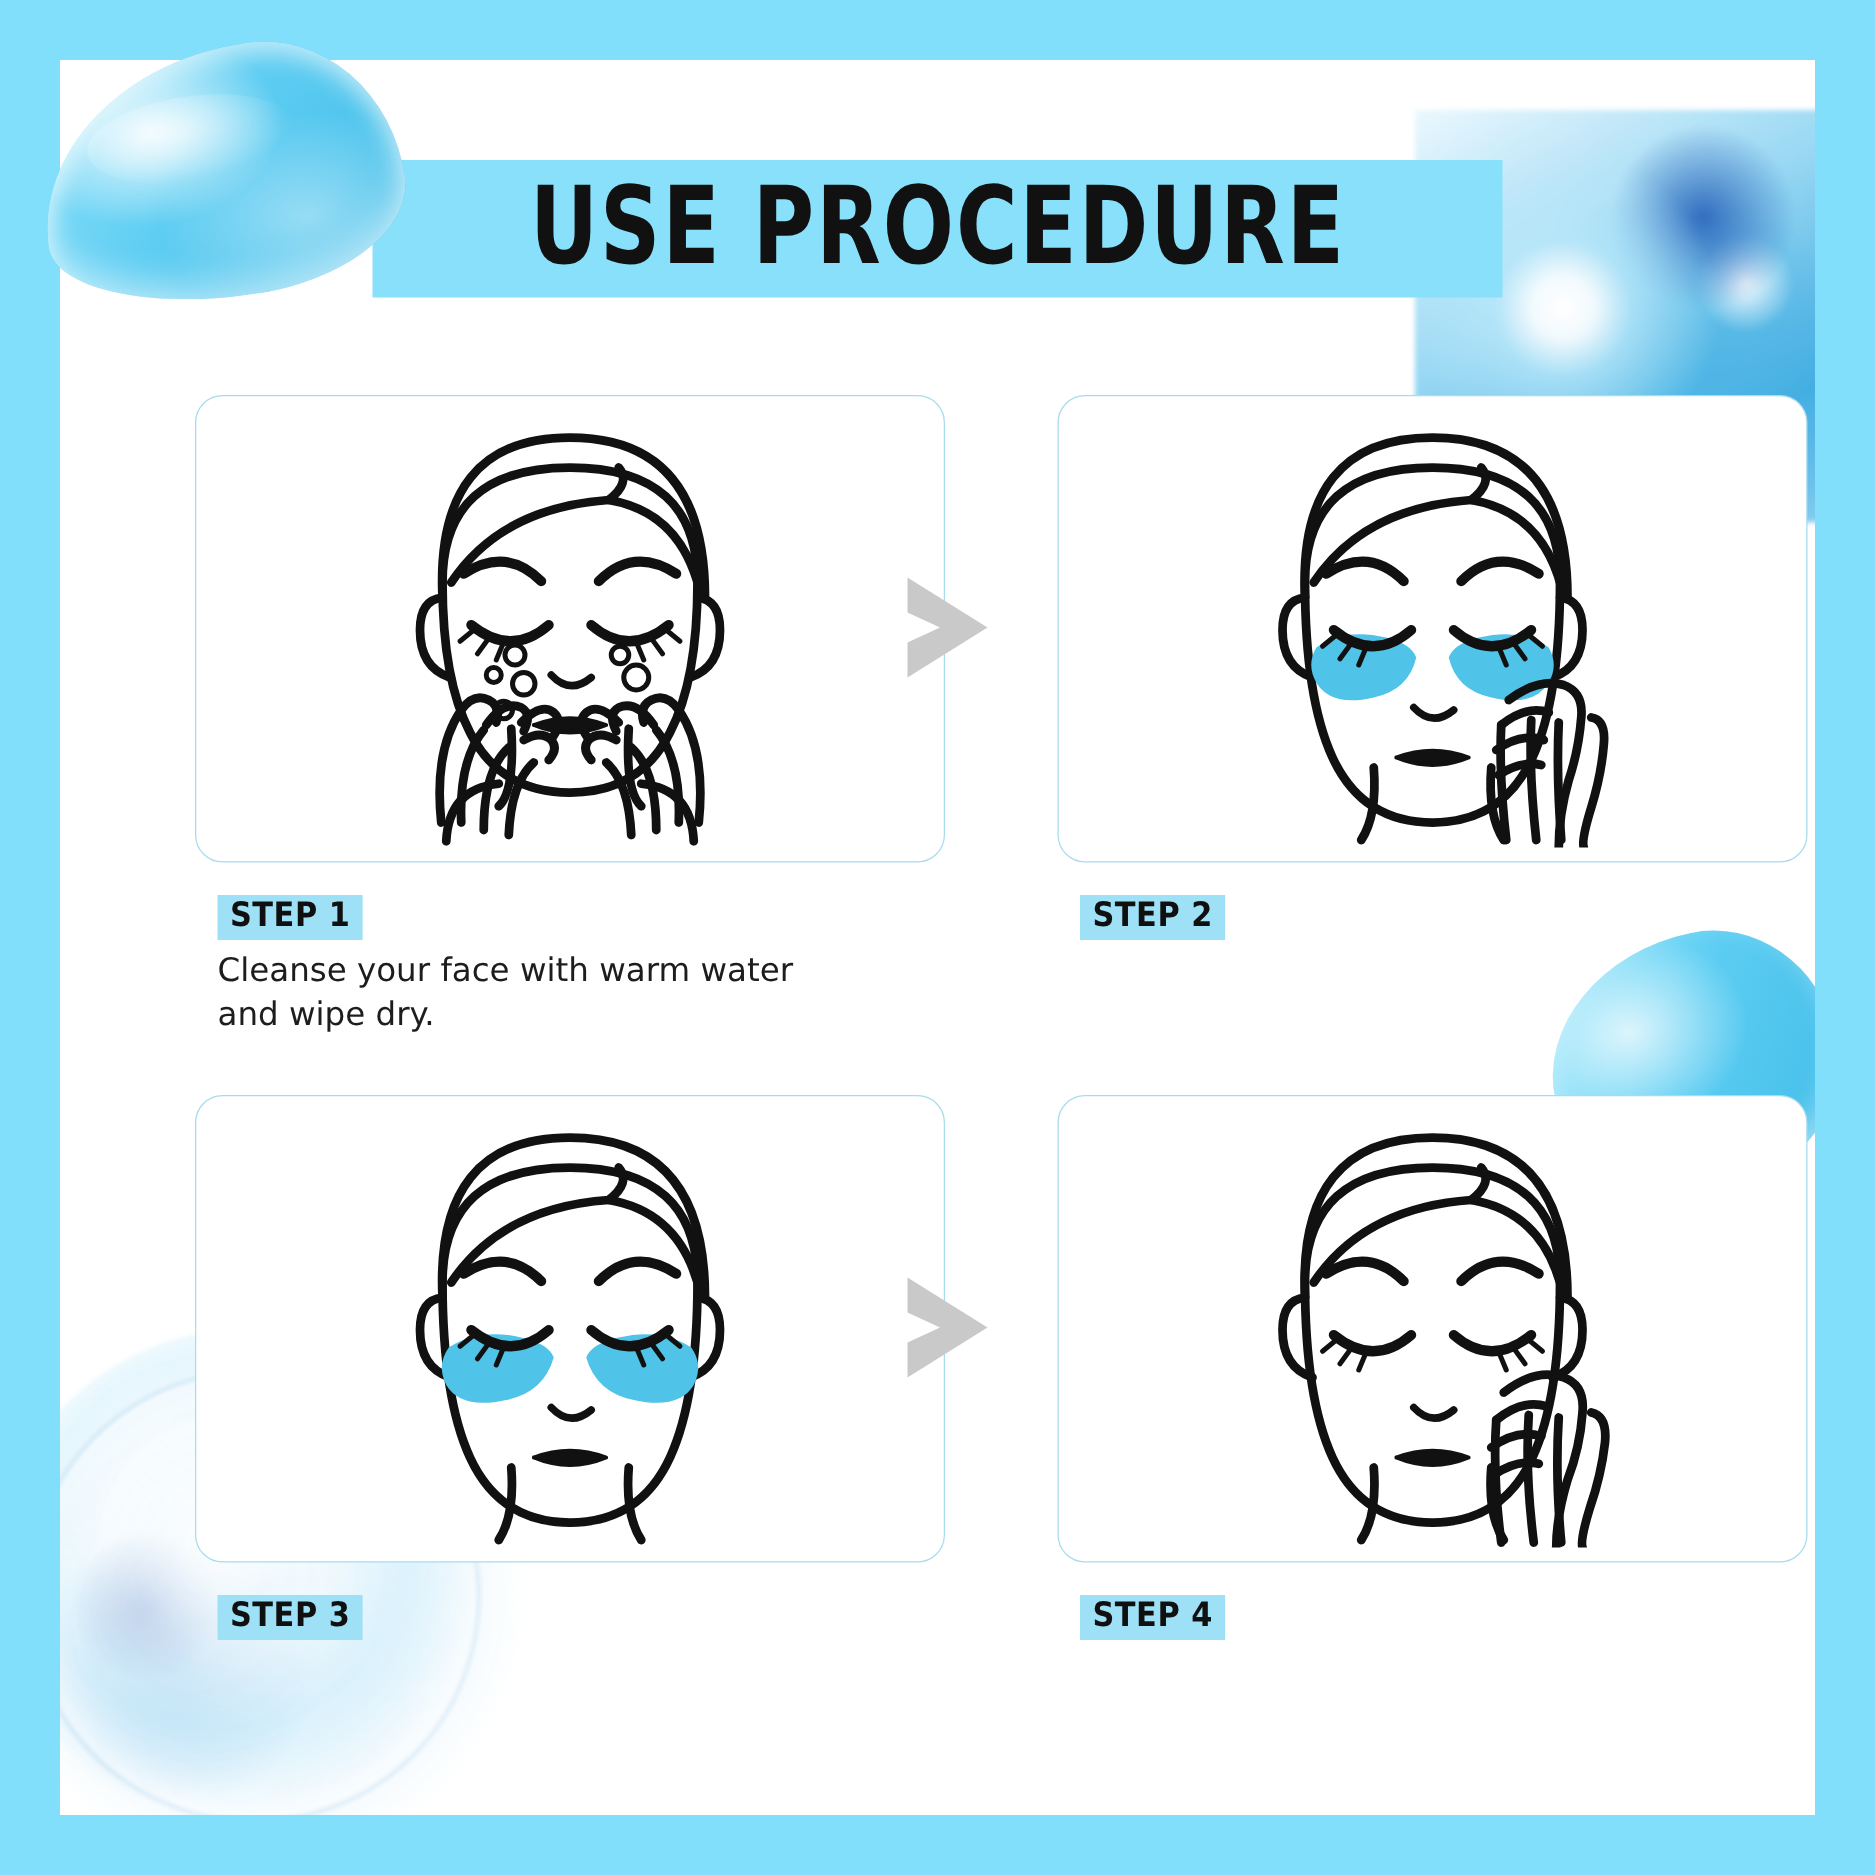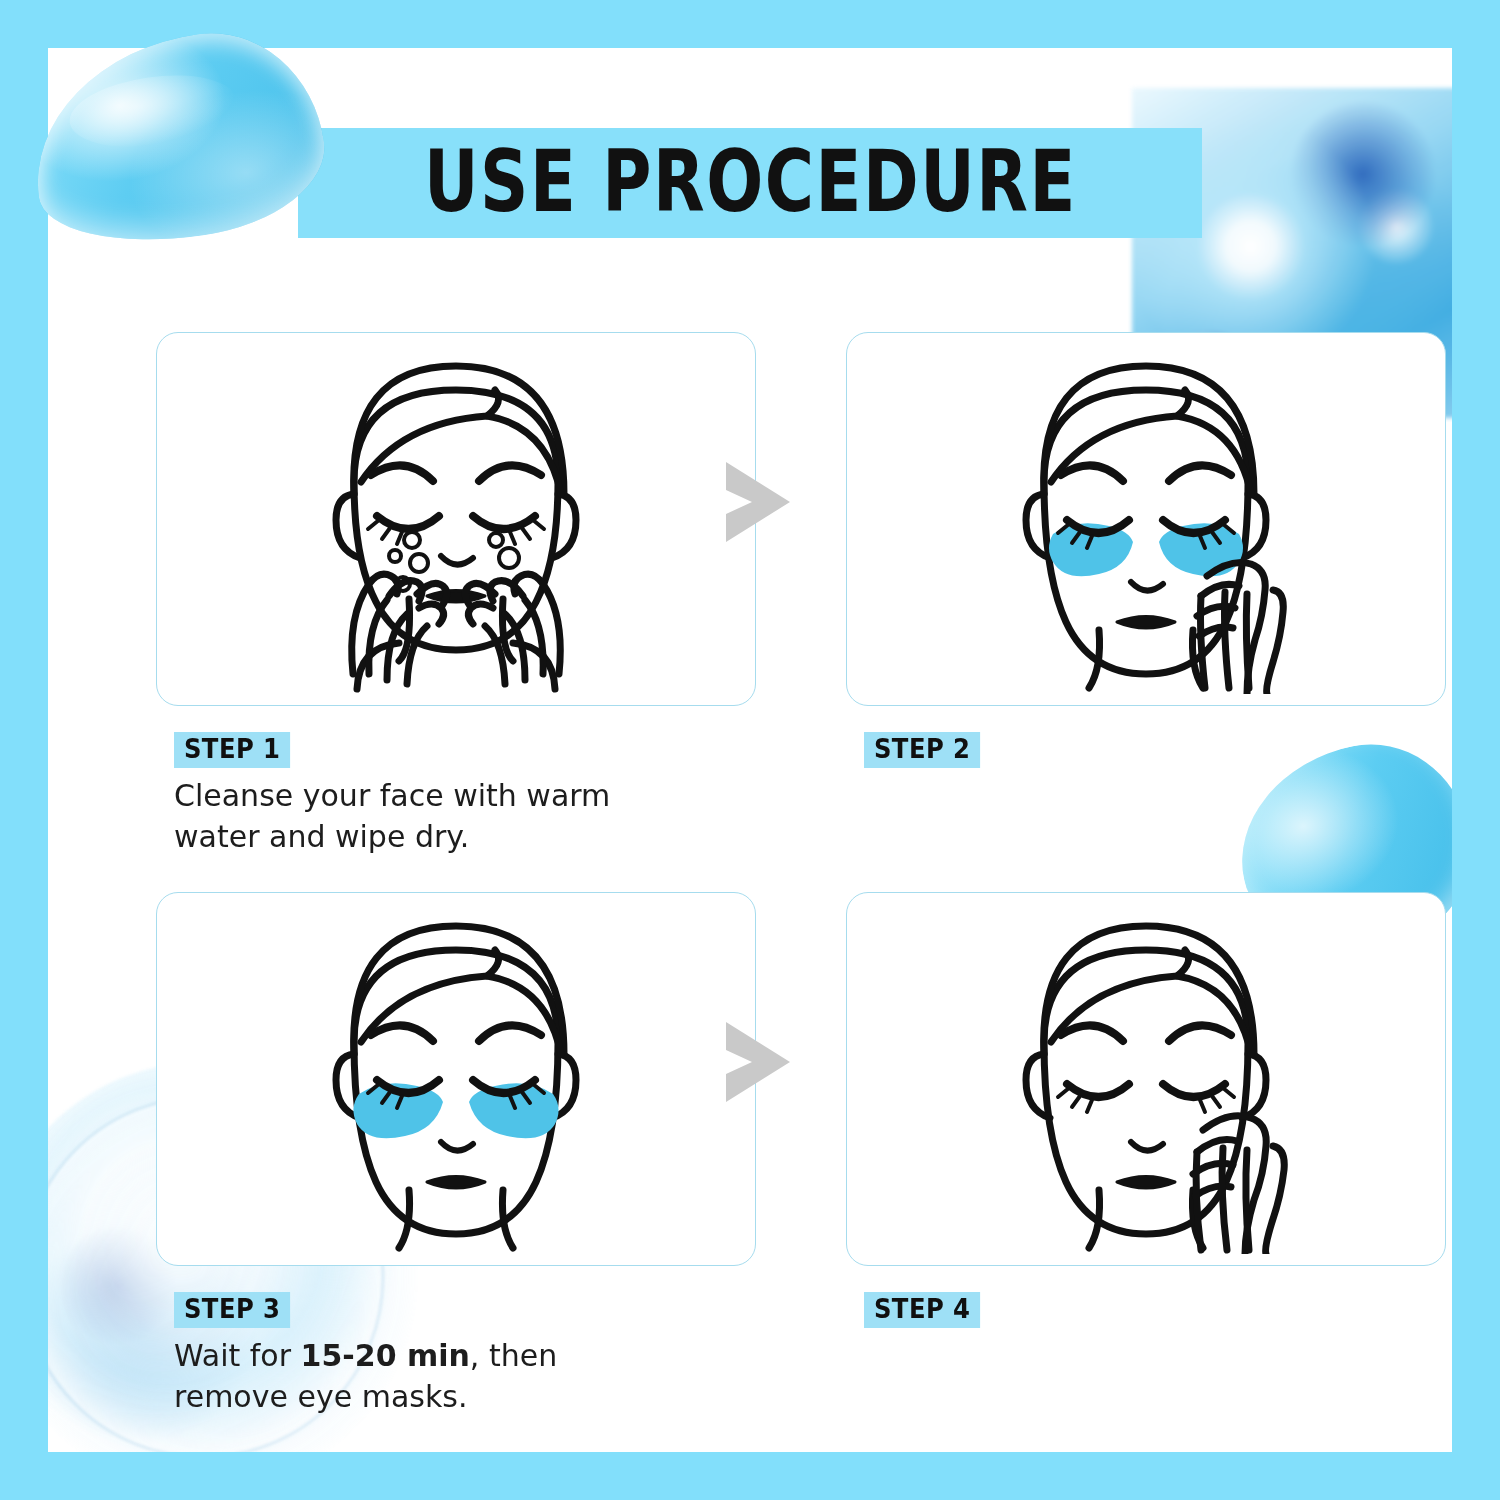--- a/index.html
+++ b/index.html
@@ -135,21 +135,21 @@
   }
 
   
   #grid {
     position: absolute;
     left: 108px;
     top: 268px;
     width: 1240px;
   }
   .row { position: relative; height: 560px; }
-  .cell { position: absolute; top: 16px; width: 600px; }
+  .cell { position: absolute; top: 0; width: 600px; }
   .cell.left  { left: 0; }
   .cell.right { left: 690px; }
 
   .card {
     position: relative;
     height: 372px;
     border: 1px solid #a6dcee;
     border-radius: 22px;
     background: #ffffff;
     overflow: hidden;
@@ -179,21 +179,21 @@
     letter-spacing: .5px;
     padding: 3px 11px 5px 11px;
     margin: 26px 0 8px 18px;
     line-height: 1.05;
     transform: scaleX(.9);
     transform-origin: left center;
   }
   .step-desc {
     margin: 0 0 0 18px;
     font-family: "DejaVu Sans", sans-serif;
-    font-size: 30px;
+    font-size: 26px;
     line-height: 1.34;
     color: #1d1d1d;
     max-width: 480px;
     font-weight: 400;
   }
   .step-desc b { font-weight: 700; }
 
   
   svg.face { display: block; }
 </style>
@@ -360,21 +360,20 @@
                       <path d="M231 188 l8 11"></path>
                       <path d="M219 192 l5 12"></path>
                   </g>
                   <path d="M150 238 q15 16 32 2" stroke-width="6"></path>
                   <path d="M136 278 q29 -11 58 0 q-29 12 -58 0" fill="#111" stroke-width="3"></path>
                 </g>
               </svg>
             </div>
           </div>
           <span class="step-label">STEP 3</span>
-          <p class="step-desc"><span>Wait for </span><b>15-20 min</b><span>, then remove eye masks.</span></p>
         </div>
 
         <svg class="chevron" viewBox="0 0 80 92">
           <polygon points="8,6 72,46 8,86 8,58 34,46 8,34" fill="#c9c9c9"></polygon>
         </svg>
 
         <div class="cell right">
           <div class="card">
             <div class="face-holder">
               <svg class="face" width="330" height="350" viewBox="0 0 330 350">

